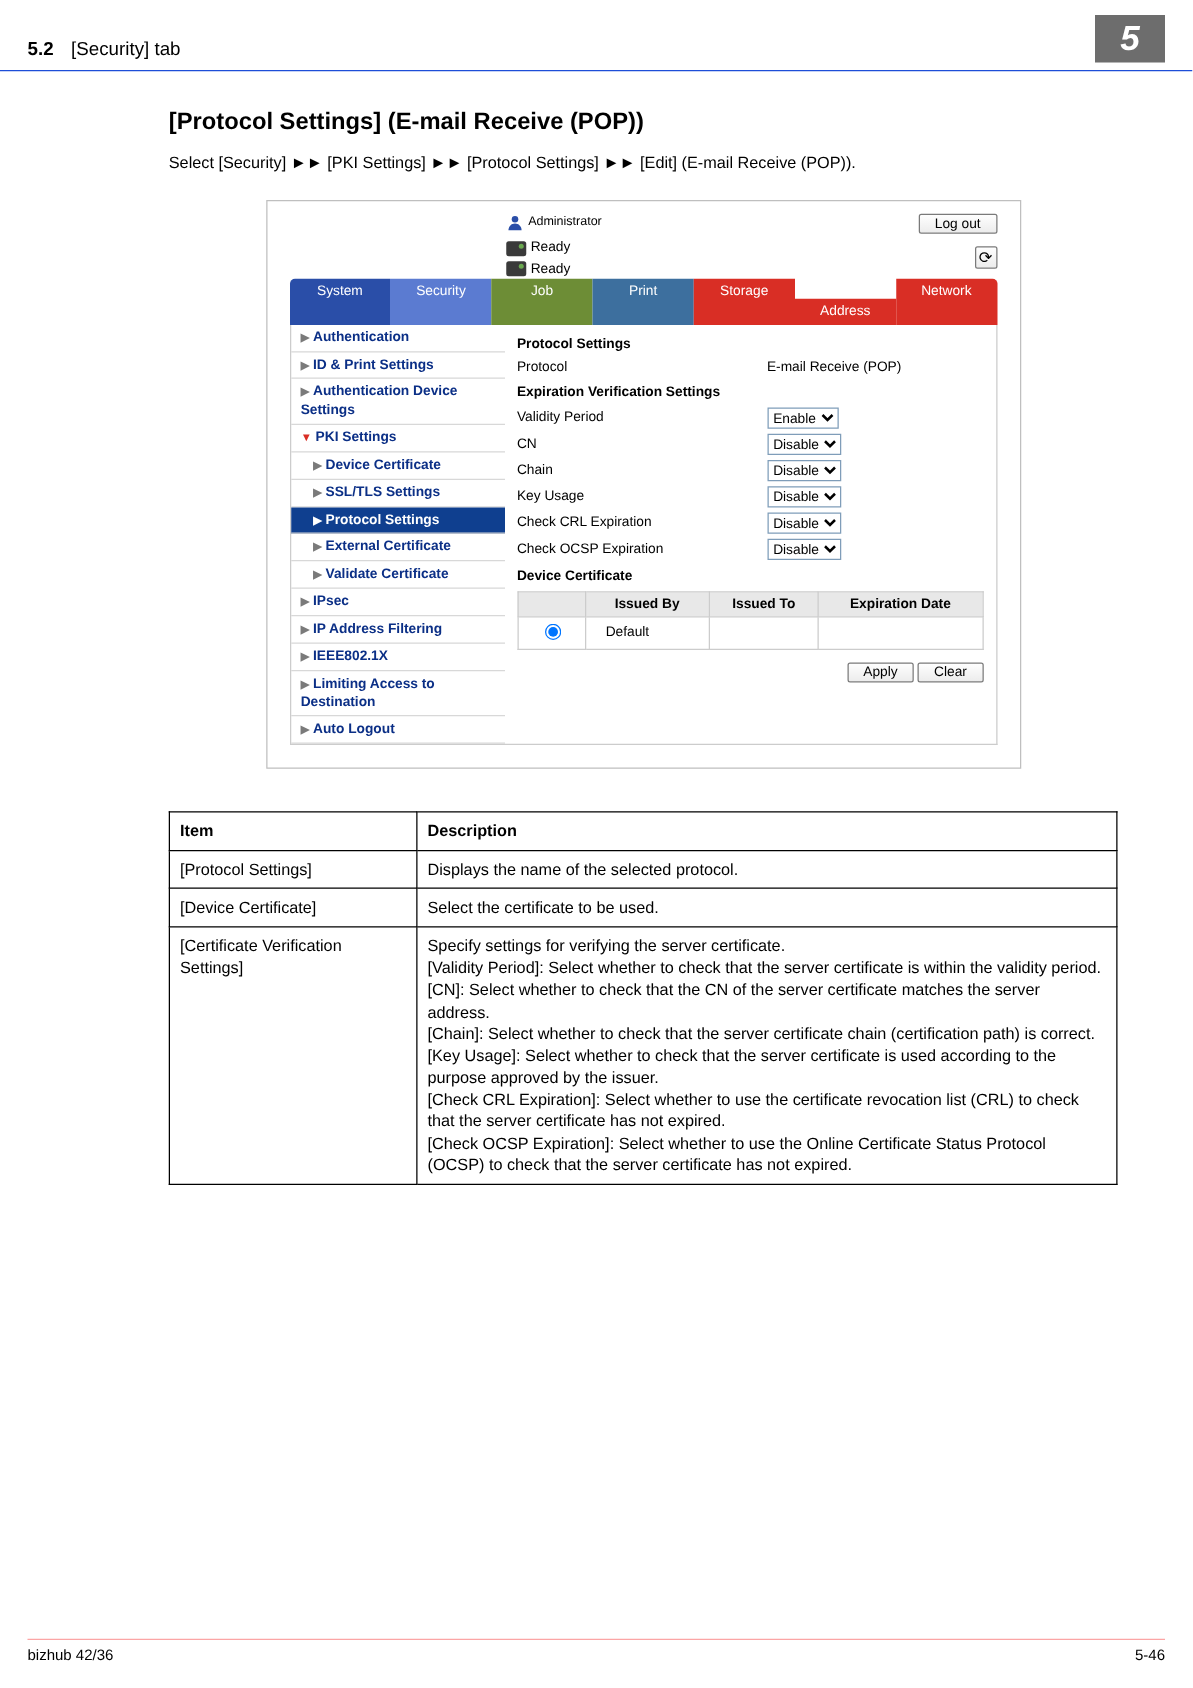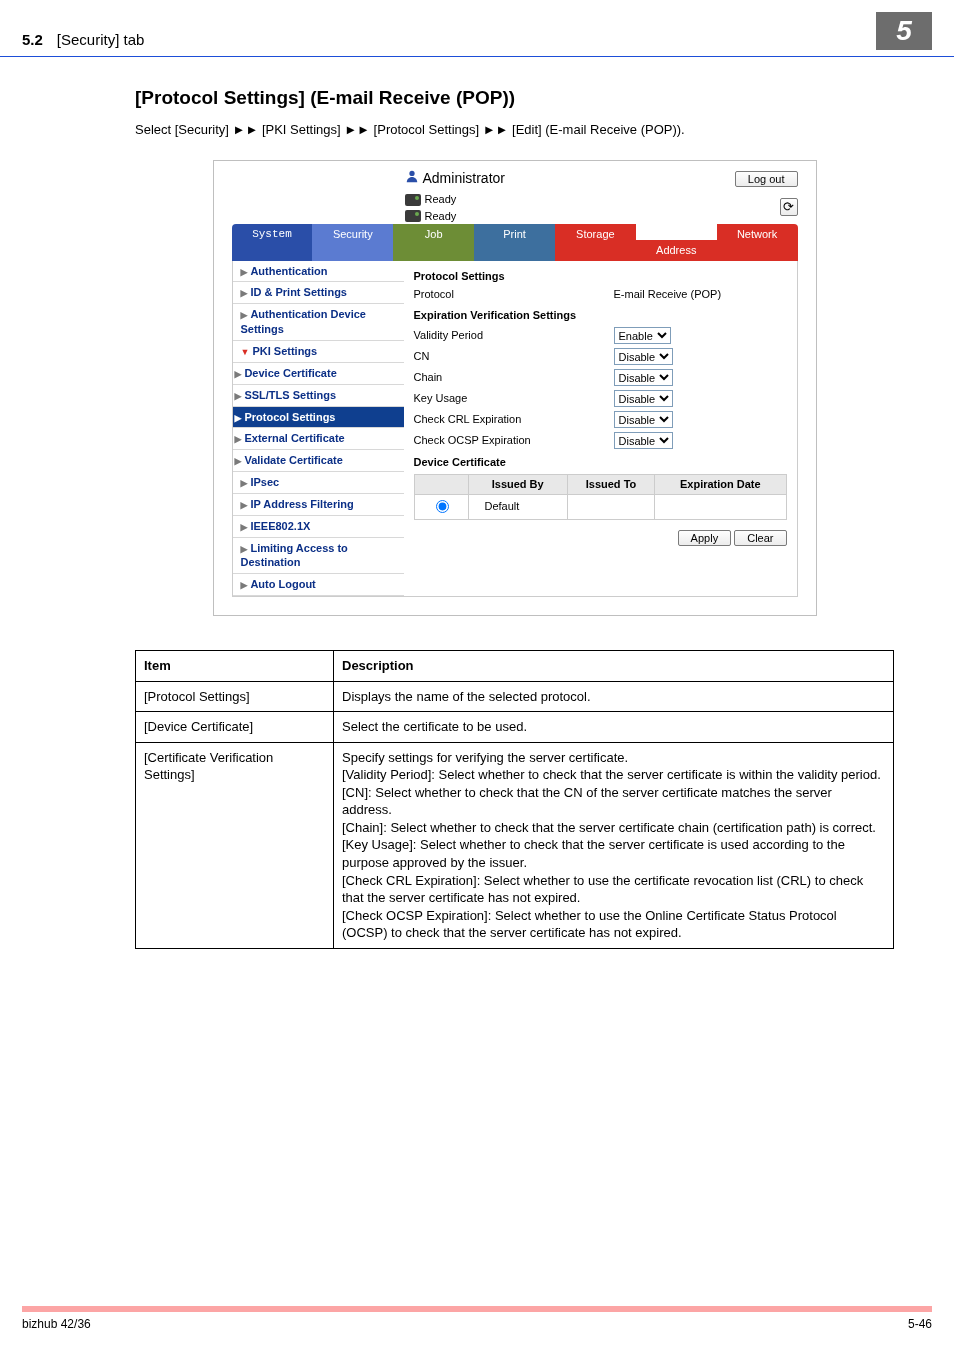--- a/index.html
+++ b/index.html
@@ -16,69 +16,69 @@
   .topbar .tab{ font-size:15px; font-weight:400; }
   .chapnum{ margin-left:auto; width:56px; height:38px; background:#6d6d6d; color:#fff; font-size:28px; font-style:italic; font-weight:700; display:flex; align-items:center; justify-content:center; border-radius:0; }
   .content{ padding:28px 60px 0 135px; }
   h1.title{ font-size:19px; font-weight:700; margin:0 0 10px; }
   .lead{ font-size:13px; margin:0 0 22px; }
 
   
   .shot{ width:604px; margin:0 auto 34px; border:1px solid #bfbfbf; background:#fff; position:relative; }
   .shot-inner{ padding:8px 18px 18px; }
   .shot-top{ display:flex; align-items:center; }
-  .admin-wrap{ display:flex; align-items:flex-start; gap:4px; font-size:14px; }
+  .admin-wrap{ display:flex; align-items:center; gap:4px; font-size:10px; }
   .admin-icon{ width:14px; height:14px; display:inline-block; }
   .admin-icon svg{ display:block; }
   .logout-btn, .apply-btn, .clear-btn{ font-size:11px; padding:1px 12px; border:1px solid #7a7a7a; border-radius:2px; background:linear-gradient(#fefefe,#ececec); cursor:pointer; }
   .logout-wrap{ margin-left:auto; }
   .ready-block{ display:flex; flex-direction:column; gap:2px; margin:4px 0 2px 173px; }
   .ready-item{ display:flex; align-items:center; gap:4px; font-size:11px; }
   .ready-icon{ width:16px; height:12px; background:#3a3a3a; border-radius:2px; position:relative; }
   .ready-icon::after{ content:""; position:absolute; right:2px; top:2px; width:4px; height:4px; background:#6aa84f; border-radius:50%; }
   .refresh-btn{ margin-left:auto; width:18px; height:18px; border:1px solid #7a7a7a; border-radius:2px; background:linear-gradient(#fefefe,#ececec); display:flex; align-items:center; justify-content:center; font-size:13px; cursor:pointer; }
 
   .tabsrow{ display:flex; margin-top:-2px; }
   .toptab{ flex:1; text-align:center; padding:3px 0; font-size:11px; color:#fff; }
-  .t-system{ background:var(--blue); border-top-left-radius:4px;font-family:Liberation Mono, monospace; }
+  .t-system{ background:var(--blue); border-top-left-radius:4px; }
   .t-security{ background:#5b7bd1; }
   .t-job{ background:#6d8d36; }
   .t-print{ background:#3d6f9e; }
   .t-storage{ background:var(--red); }
   .t-address{ background:var(--red);margin-top:16px; }
   .t-network{ background:var(--red); border-top-right-radius:4px; }
 
   .panel{ display:flex; border:1px solid #ccc; border-top:none; }
   .sidebar{ width:171px; font-size:11px; }
   .sb-item{ padding:3px 6px 3px 8px; color:var(--link); border-bottom:1px solid #d8d8d8; font-weight:700; cursor:pointer; }
   .sb-item .tri{ color:#7a7a7a; margin-right:3px; font-size:9px; }
   .sb-item.red .tri{ color:var(--red); }
   .sb-item.sel{ background:#0f3f8f; color:#fff; }
-  .sb-item.child{ padding-left:2px; font-weight:700; }
+  .sb-item.child{ padding-left:18px; font-weight:700; }
 
   .mainpane{ flex:1; padding:4px 10px 10px; font-size:11px; }
   .prow{ display:flex; align-items:center; padding:2px 0; }
   .plabel{ width:200px; }
   .pval{ }
   .sect-head{ font-weight:700; padding:4px 0 2px; }
   select.sel{ font-size:11px; border:1px solid #7f9db9; background:#fff; height:17px; }
 
   .certtable{ width:100%; border-collapse:collapse; margin-top:2px; }
   .certtable th{ background:#e8e8e8; font-weight:700; font-size:11px; border:1px solid #ccc; padding:2px 4px; }
   .certtable td{ border:1px solid #ccc; padding:2px 16px; font-size:11px; }
   .radio-td{ width:24px; text-align:center; }
   .actions{ text-align:right; margin-top:10px; }
 
   
   table.doctable{ width:100%; border-collapse:collapse; margin:0; }
   table.doctable th, table.doctable td{ border:1px solid #000; padding:6px 8px; font-size:13px; text-align:left; vertical-align:top; }
   table.doctable th{ font-weight:700; background:#fff; }
   table.doctable .itemcol{ width:198px; }
 
-  .footer{ position:absolute; left:22px; right:22px; bottom:18px; display:flex; justify-content:space-between; font-size:12px; border-top:6px solid #fca5a5; padding-top:4px; }
+  .footer{ position:absolute; left:22px; right:22px; bottom:18px; display:flex; justify-content:space-between; font-size:12px; border-top:1px solid #fca5a5; padding-top:4px; }
 </style>
 </head>
 <body>
 
 <div class="topbar">
   <span class="sec">5.2</span>
   <span class="tab">[Security] tab</span>
   <div class="chapnum">5</div>
 </div>
 

